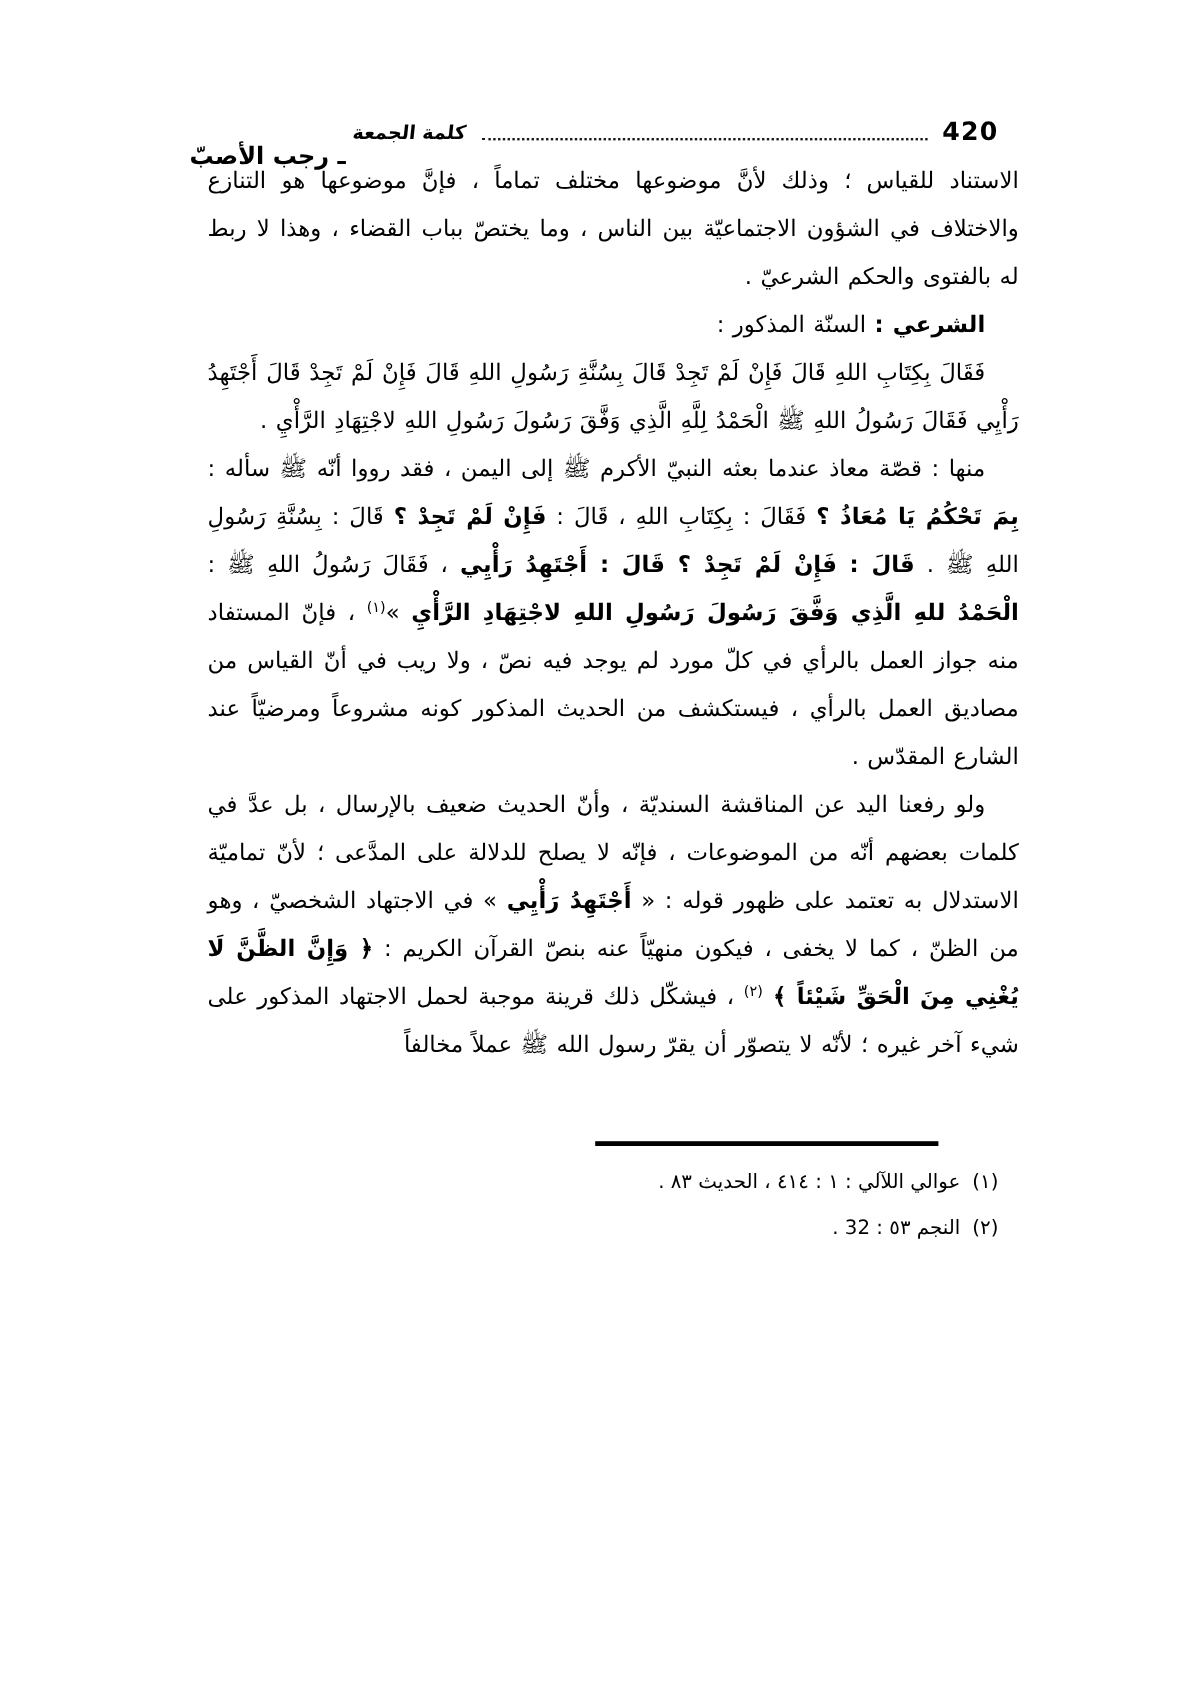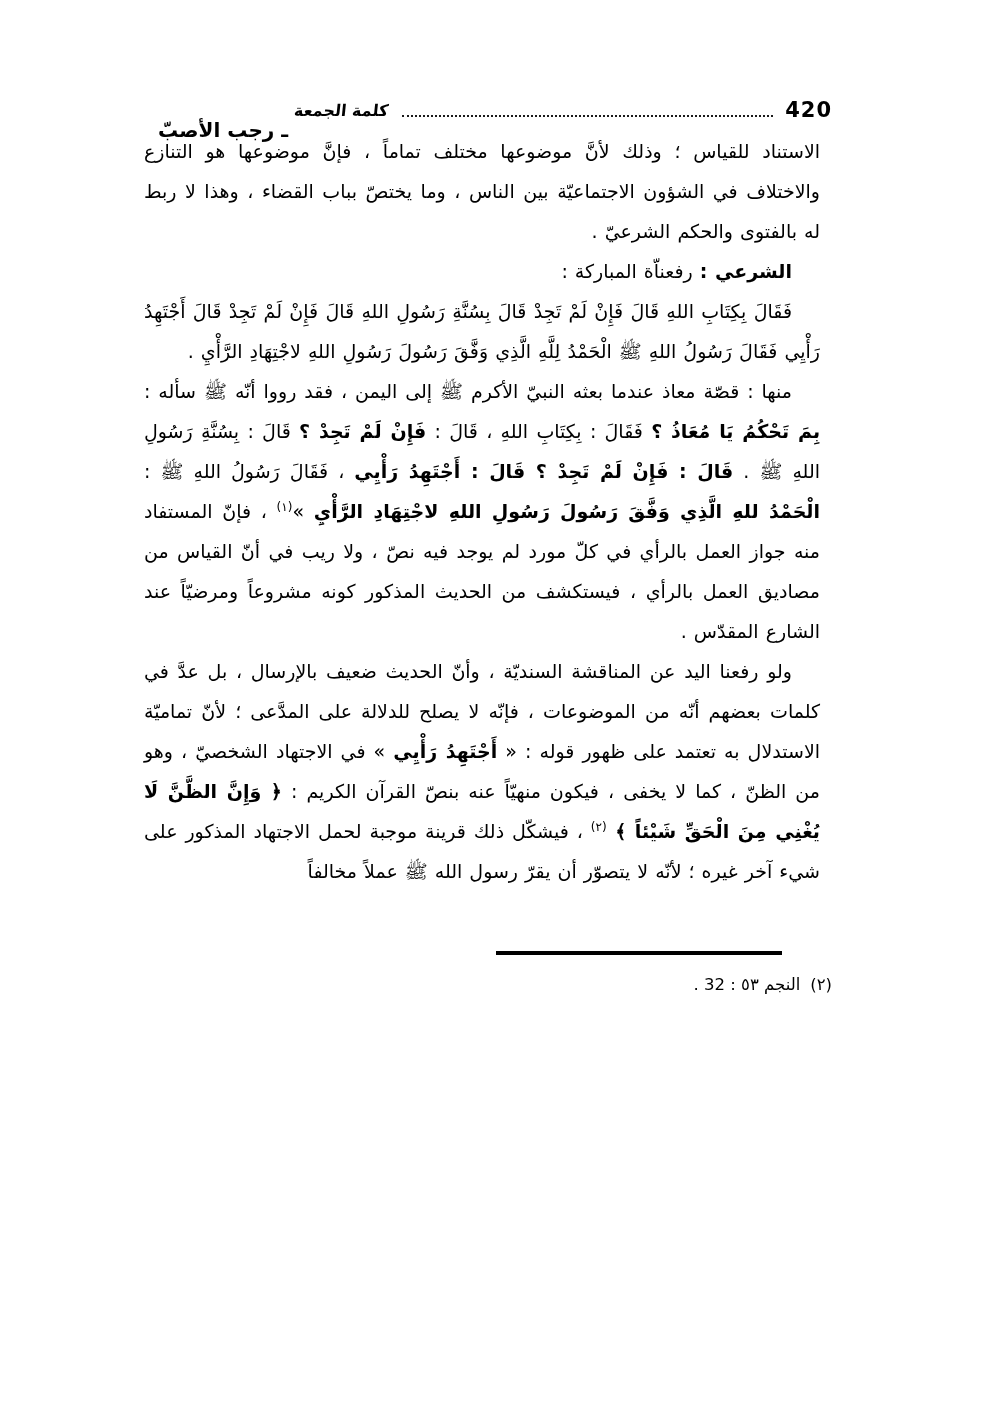--- a/index.html
+++ b/index.html
@@ -54,21 +54,21 @@
     font-weight: bold;
     white-space: nowrap;
     margin-right: 4px;
     margin-top: 40px;
   }
 
   
   .content {
     position: absolute;
     top: 131px;
-    right: 172px;
+    right: 143px;
     width: 676px;
     direction: rtl;
   }
   p.para {
     margin: 0;
     font-size: 19px;
     line-height: 40px;
     text-align: justify;
     word-spacing: 1px;
   }
@@ -110,25 +110,26 @@
 
   <header class="running-header">
     <span class="page-number">420</span>
     <span class="dotted-leader"></span>
     <span class="series-logo">كلمة الجمعة</span>
     <span class="chapter-title">ـ رجب الأصبّ</span>
   </header>
 
   <main class="content" id="paragraphs">
       <p class="para"><span>الاستناد للقياس ؛ وذلك لأنَّ موضوعها مختلف تماماً ، فإنَّ موضوعها هو التنازع والاختلاف في الشؤون الاجتماعيّة بين الناس ، وما يختصّ بباب القضاء ، وهذا لا ربط له بالفتوى والحكم الشرعيّ .</span></p>
-      <p class="para indent"><span class="b">الشرعي :</span><span> رفعناّة المباركة :</span></p>
+      <p class="para indent"><span class="b">الشرعي :</span><span> السنّة المذكور :</span></p>
       <p class="para indent bold"><span>فَقَالَ بِكِتَابِ اللهِ قَالَ فَإِنْ لَمْ تَجِدْ قَالَ بِسُنَّةِ رَسُولِ اللهِ قَالَ فَإِنْ لَمْ تَجِدْ قَالَ أَجْتَهِدُ رَأْيِي فَقَالَ رَسُولُ اللهِ ﷺ الْحَمْدُ لِلَّهِ الَّذِي وَفَّقَ رَسُولَ رَسُولِ اللهِ لاجْتِهَادِ الرَّأْيِ .</span></p>
       <p class="para indent"><span>منها : قصّة معاذ عندما بعثه النبيّ الأكرم ﷺ إلى اليمن ، فقد رووا أنّه ﷺ سأله : </span><span class="b">بِمَ تَحْكُمُ يَا مُعَاذُ ؟</span><span> فَقَالَ : بِكِتَابِ اللهِ ، قَالَ : </span><span class="b">فَإِنْ لَمْ تَجِدْ ؟</span><span> قَالَ : بِسُنَّةِ رَسُولِ اللهِ ﷺ . </span><span class="b">قَالَ : فَإِنْ لَمْ تَجِدْ ؟ قَالَ : أَجْتَهِدُ رَأْيِي</span><span> ، فَقَالَ رَسُولُ اللهِ ﷺ : </span><span class="b">الْحَمْدُ للهِ الَّذِي وَفَّقَ رَسُولَ رَسُولِ اللهِ لاجْتِهَادِ الرَّأْيِ</span><span> »</span><sup class="fn-ref">(١)</sup><span> ، فإنّ المستفاد منه جواز العمل بالرأي في كلّ مورد لم يوجد فيه نصّ ، ولا ريب في أنّ القياس من مصاديق العمل بالرأي ، فيستكشف من الحديث المذكور كونه مشروعاً ومرضيّاً عند الشارع المقدّس .</span></p>
       <p class="para indent"><span>ولو رفعنا اليد عن المناقشة السنديّة ، وأنّ الحديث ضعيف بالإرسال ، بل عدَّ في كلمات بعضهم أنّه من الموضوعات ، فإنّه لا يصلح للدلالة على المدَّعى ؛ لأنّ تماميّة الاستدلال به تعتمد على ظهور قوله : « </span><span class="b">أَجْتَهِدُ رَأْيِي</span><span> » في الاجتهاد الشخصيّ ، وهو من الظنّ ، كما لا يخفى ، فيكون منهيّاً عنه بنصّ القرآن الكريم : </span><span class="b">﴿ وَإِنَّ الظَّنَّ لَا يُغْنِي مِنَ الْحَقِّ شَيْئاً ﴾ </span><sup class="fn-ref">(٢)</sup><span> ، فيشكّل ذلك قرينة موجبة لحمل الاجتهاد المذكور على شيء آخر غيره ؛ لأنّه لا يتصوّر أن يقرّ رسول الله ﷺ عملاً مخالفاً</span></p>
     </main>
 
   <div class="fn-rule"></div>
 
   <footer class="footnotes" id="footnotes">
+      <div class="footnote"><span class="fn-marker">(١)</span><span class="fn-text">عوالي اللآلي : ١ : ٤١٤ ، الحديث ٨٣ .</span></div>
       <div class="footnote"><span class="fn-marker">(٢)</span><span class="fn-text">النجم ٥٣ : 32 .</span></div>
     </footer>
 
 </div>
 
 </body></html>

